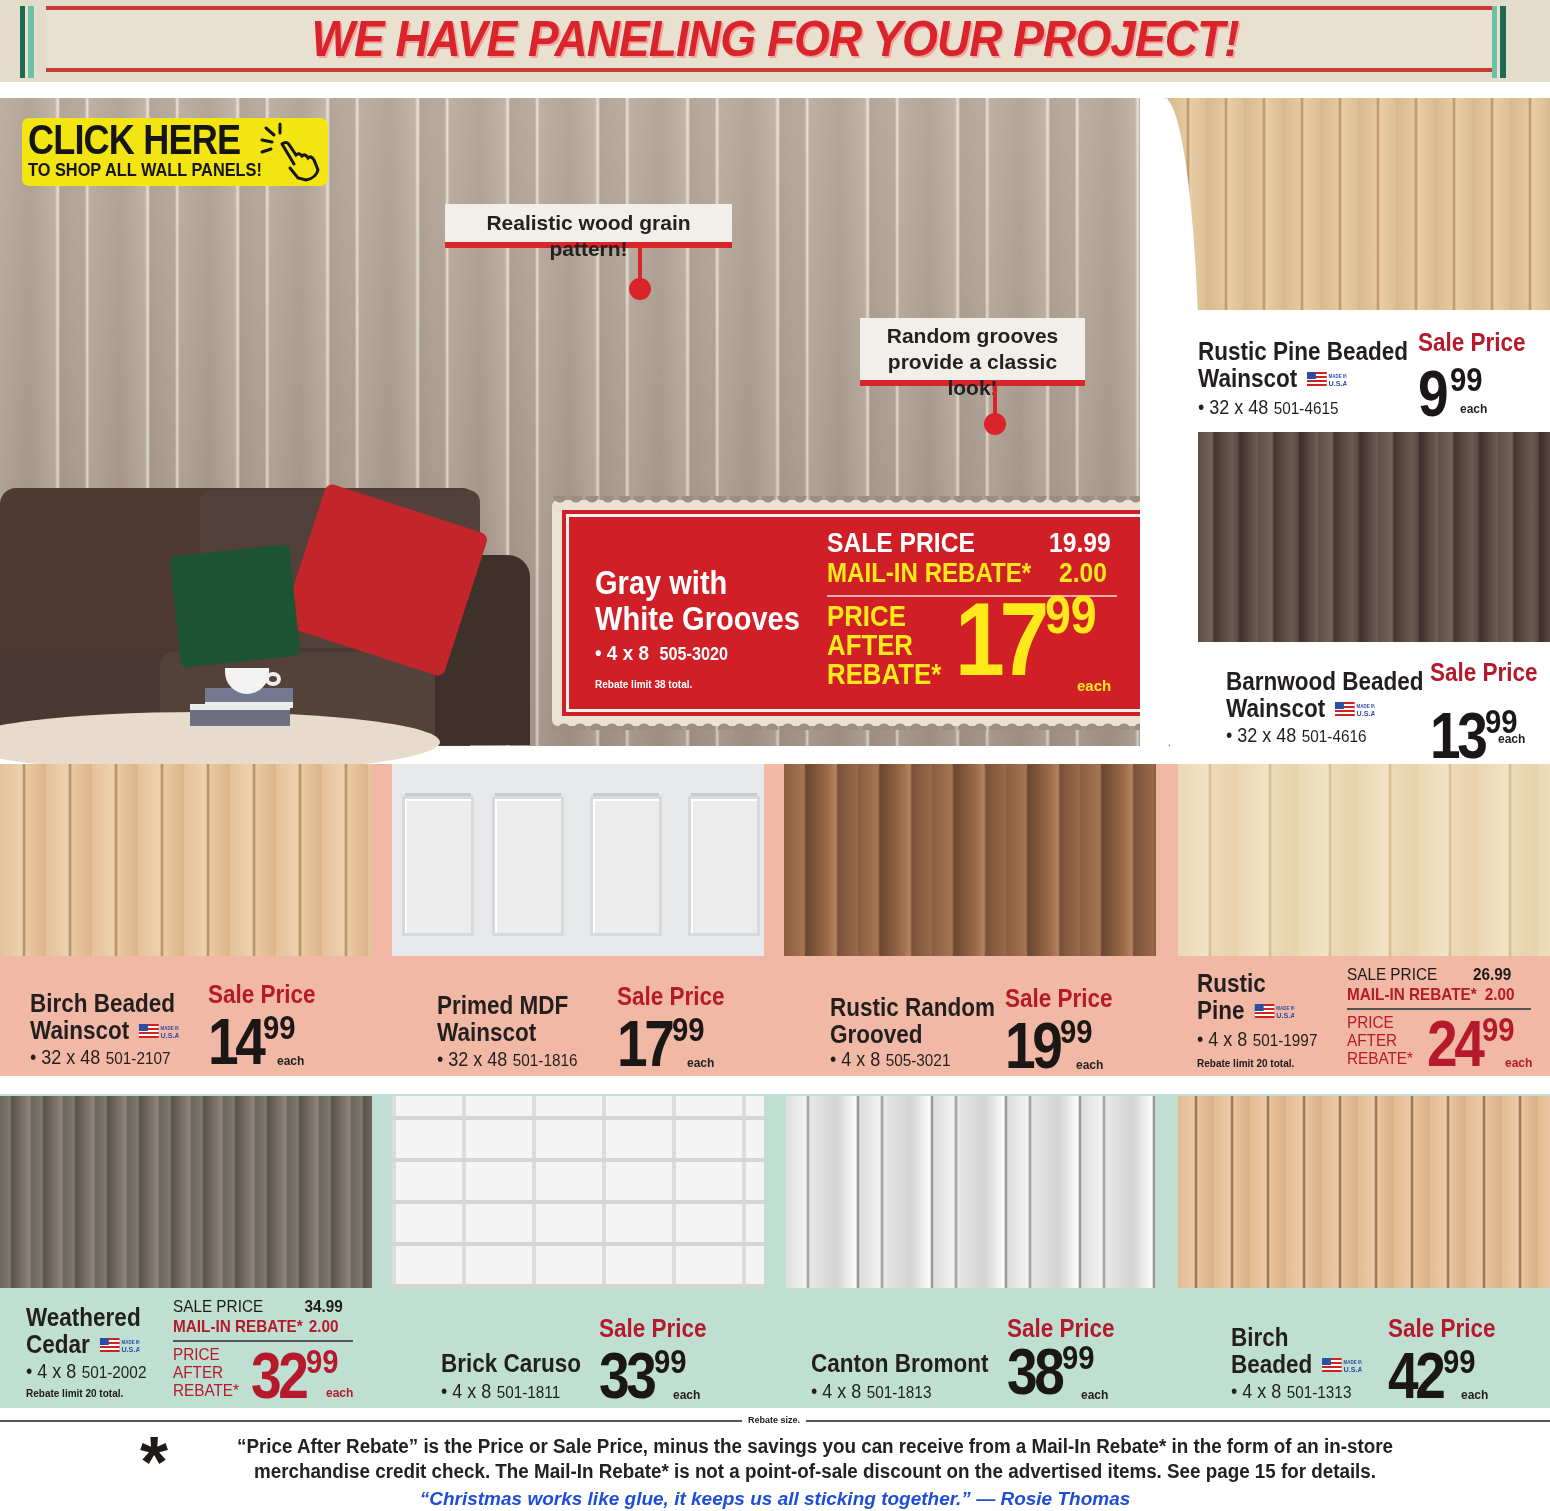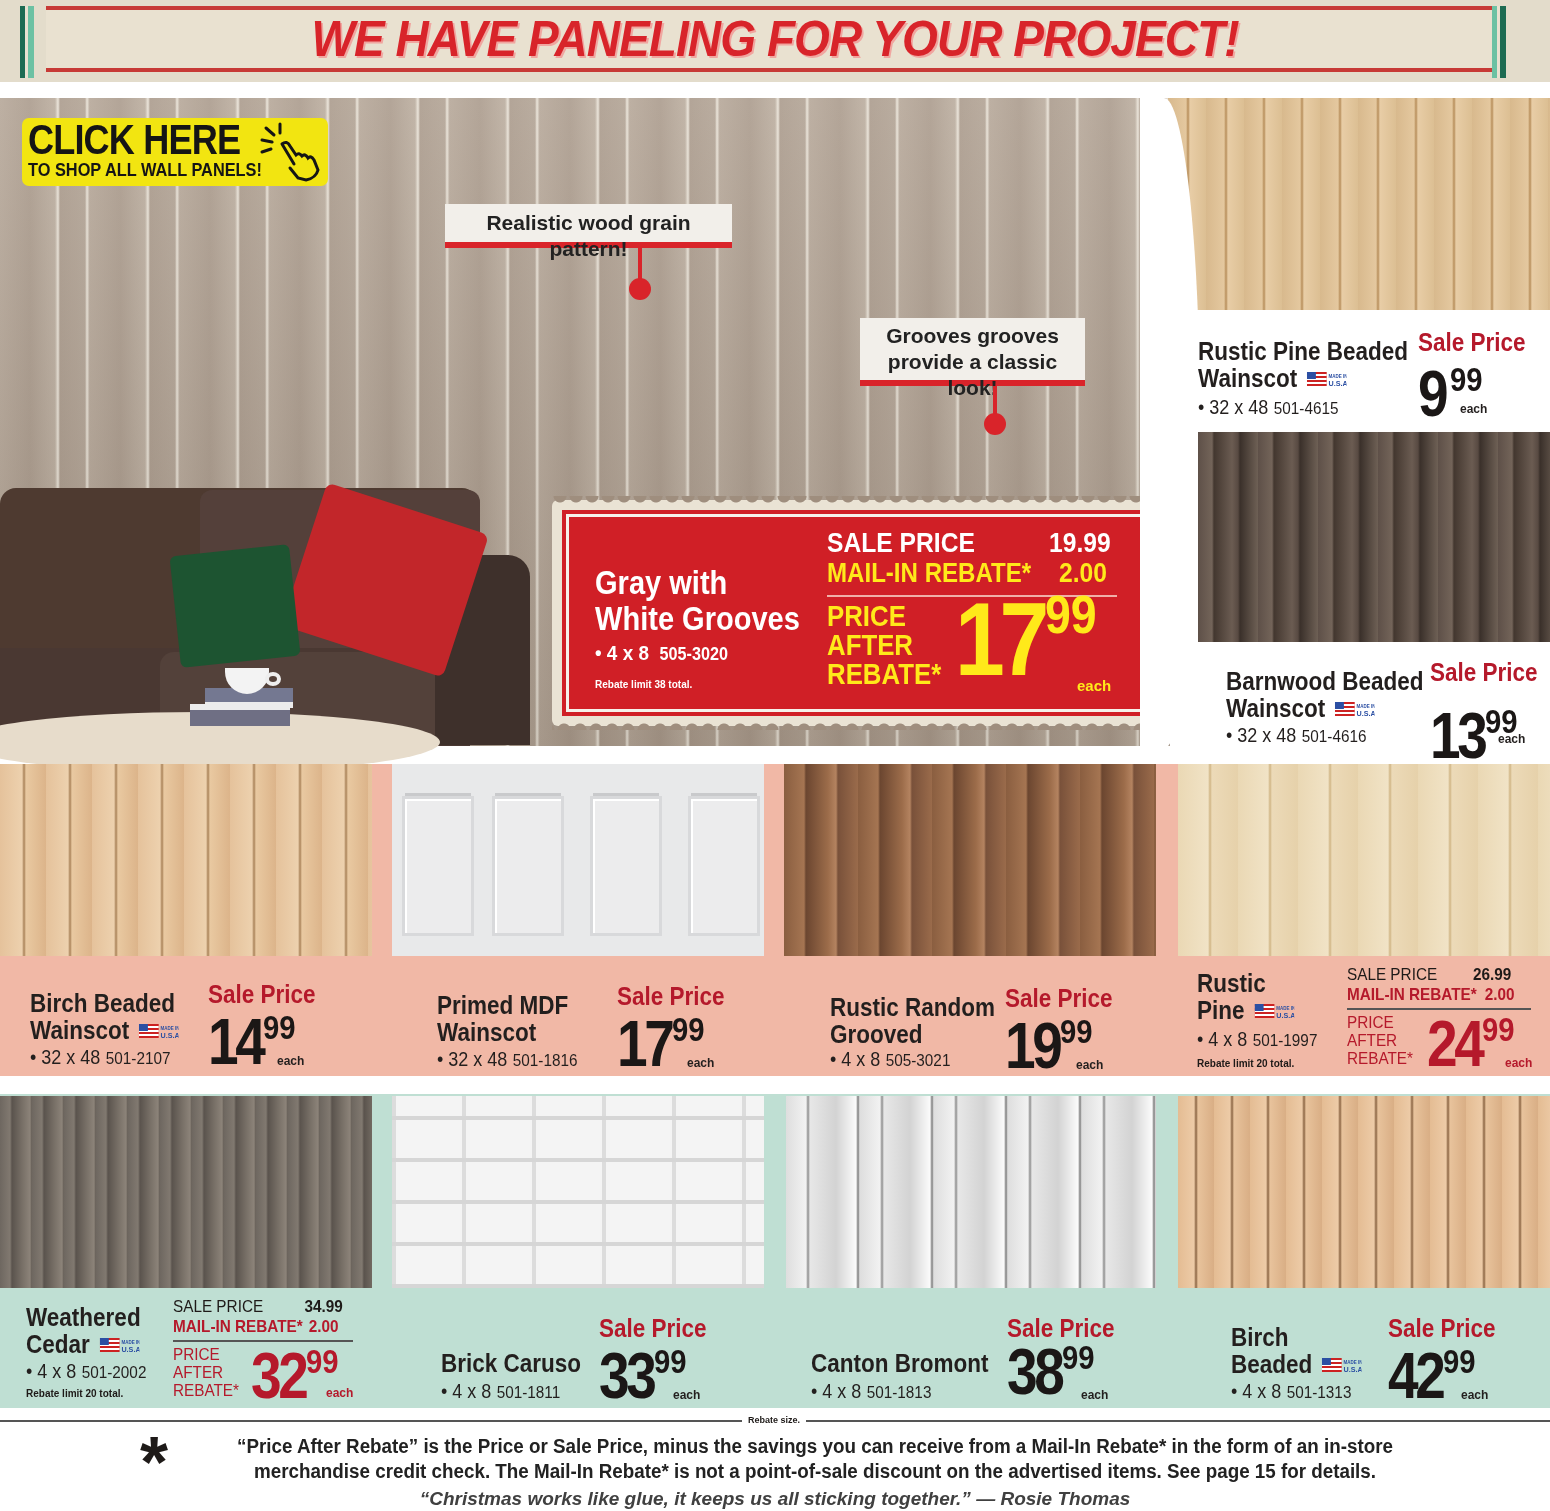--- a/index.html
+++ b/index.html
@@ -79,21 +79,21 @@
   .flag{display:inline-block;width:44px;height:20px;vertical-align:middle;margin-left:4px}
   .reb-block{font-size:17px;line-height:18px;white-space:nowrap;transform:scaleX(.9);transform-origin:left top}
   .reb-red{color:#b5192b;font-weight:bold}
   .reb-limit{font-size:10px;font-weight:bold}
   .redprice{color:#b5192b}
 
   .footer-line{left:0;top:1420px;width:1550px;height:2px;background:#555}
   .nominal{left:742px;top:1415px;background:#fff;padding:0 6px;font-size:9px;font-weight:bold}
   .disc{left:200px;top:1434px;width:1230px;text-align:center;font-size:20px;font-weight:bold;line-height:25px;color:#222;transform:scaleX(.94);transform-origin:center top}
   .asterisk{left:140px;top:1432px;font-size:72px;font-weight:900;line-height:60px}
-  .quote{left:0;width:1550px;top:1488px;text-align:center;font-size:19px;font-weight:bold;font-style:italic;color:#404040}
+  .quote{left:0;width:1550px;top:1488px;text-align:center;font-size:19px;font-weight:bold;font-style:italic;color:#1d4ed8}
 </style>
 </head>
 <body>
 
 <div class="abs banner">
   <div class="abs stripeL" style="left:20px;background:linear-gradient(90deg,#1d6b52 0 5px,#e9e1d0 5px 8px,#6cc1a3 8px)"></div>
   <div class="abs inner"></div>
   <div class="abs stripeR" style="left:1492px;background:linear-gradient(90deg,#6cc1a3 0 5px,#e9e1d0 5px 8px,#1d6b52 8px)"></div>
   <div class="abs title">WE HAVE  PANELING FOR YOUR PROJECT!</div>
 </div>
@@ -116,21 +116,21 @@
   </g>
 </svg>
 
 <div class="abs callout" style="left:445px;top:204px;width:287px;height:44px;padding-top:6px">
   <span>Realistic wood grain pattern!</span>
 </div>
 <div class="abs pin-line" style="left:638px;top:248px;height:36px"></div>
 <div class="abs pin-dot" style="left:629px;top:278px"></div>
 
 <div class="abs callout" style="left:860px;top:318px;width:225px;height:68px;padding-top:5px">
-  <div>Grooves grooves</div>
+  <div>Random grooves</div>
   <div>provide a classic look!</div>
 </div>
 <div class="abs pin-line" style="left:993px;top:386px;height:30px"></div>
 <div class="abs pin-dot" style="left:984px;top:413px"></div>
 
 <div class="abs sofa-back"></div>
 <div class="abs sofa-back2"></div>
 <div class="abs sofa-seat"></div>
 <div class="abs sofa-seat2"></div>
 <div class="abs sofa-arm"></div>

